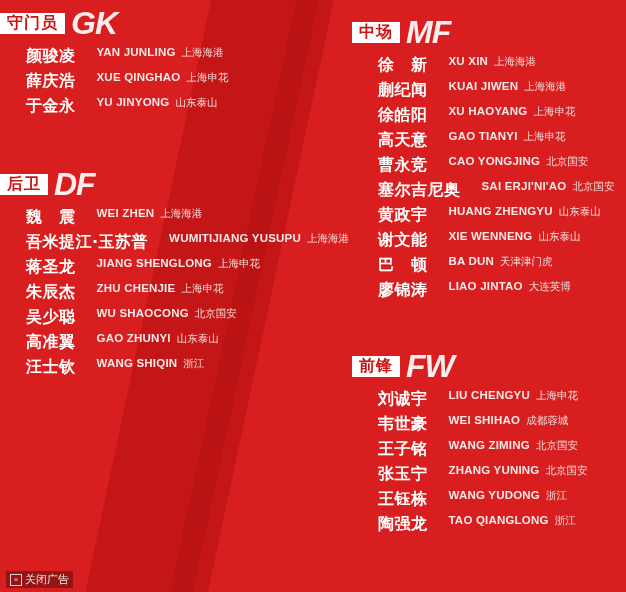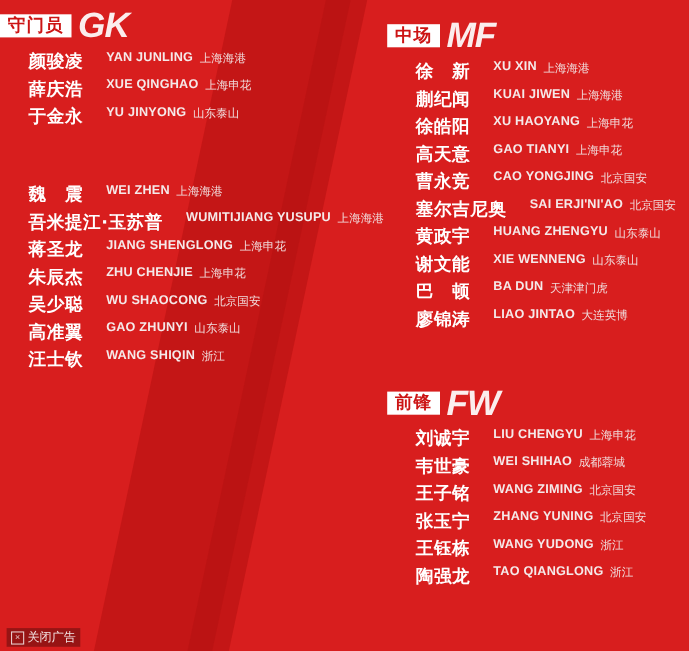--- a/index.html
+++ b/index.html
@@ -157,20 +157,24 @@
       <span class="p-club">上海申花</span>
     </div>
     <div class="player-row">
       <span class="p-cn">于金永</span>
       <span class="p-en">YU JINYONG</span>
       <span class="p-club">山东泰山</span>
     </div>
   </div>
 
   <div class="df-block">
+    <div class="section-header">
+      <span class="sh-cn">后卫</span>
+      <span class="sh-en">DF</span>
+    </div>
     <div class="player-row">
       <span class="p-cn">魏　震</span>
       <span class="p-en">WEI ZHEN</span>
       <span class="p-club">上海海港</span>
     </div>
     <div class="player-row">
       <span class="p-cn">吾米提江·玉苏普</span>
       <span class="p-en">WUMITIJIANG YUSUPU</span>
       <span class="p-club">上海海港</span>
     </div>

